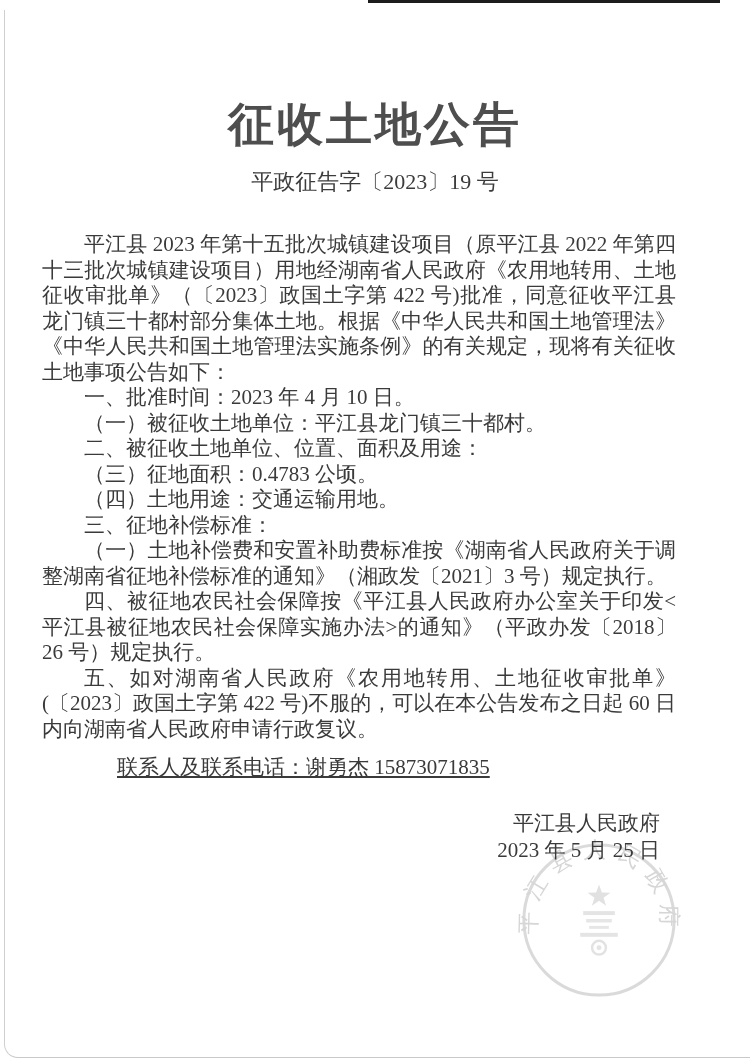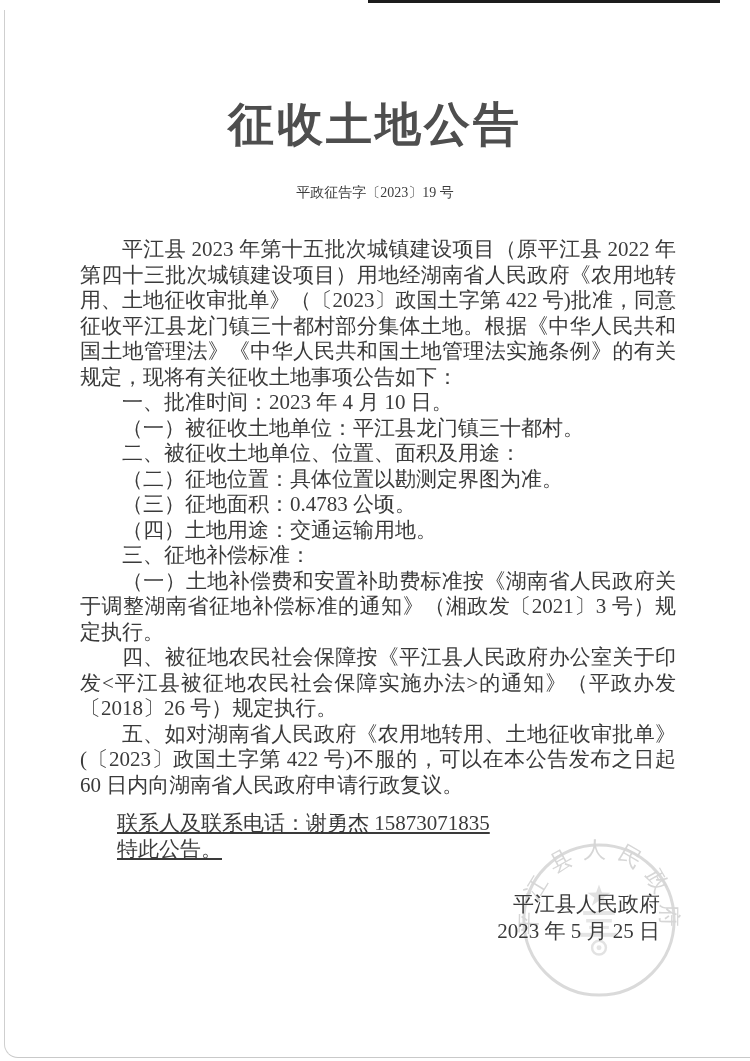--- a/index.html
+++ b/index.html
@@ -40,27 +40,27 @@
     margin: 0;
     padding-top: 100px;
     text-align: center;
     font-size: 46px;
     line-height: 50px;
     font-weight: bold;
     letter-spacing: 3px;
     color: #4e4e4e;
   }
   .doc-number {
-    margin-top: 34px;
+    margin-top: 17px;
     text-align: center;
-    font-size: 14px;
+    font-size: 22px;
     color: #3c3c3c;
   }
   .body-text {
-    margin: 35px 74px 0 80px;
+    margin: 35px 74px 0 42px;
     font-size: 21px;
     line-height: 25.5px;
     text-align: justify;
   }
   .body-text p {
     margin: 0;
     text-indent: 2em;
   }
   .contact-block {
     margin: 13px 74px 0 75px;
@@ -120,32 +120,30 @@
 
     <h1 class="title">征收土地公告</h1>
 
     <div class="doc-number">平政征告字〔2023〕19 号</div>
 
     <div class="body-text">
       <p>平江县 2023 年第十五批次城镇建设项目（原平江县 2022 年第四十三批次城镇建设项目）用地经湖南省人民政府《农用地转用、土地征收审批单》（〔2023〕政国土字第 422 号)批准，同意征收平江县龙门镇三十都村部分集体土地。根据《中华人民共和国土地管理法》《中华人民共和国土地管理法实施条例》的有关规定，现将有关征收土地事项公告如下：</p>
       <p>一、批准时间：2023 年 4 月 10 日。</p>
       <p>（一）被征收土地单位：平江县龙门镇三十都村。</p>
       <p>二、被征收土地单位、位置、面积及用途：</p>
-      <p>（二）征地位置：具体位置以勘测定界图为准。</p>
       <p>（三）征地面积：0.4783 公顷。</p>
       <p>（四）土地用途：交通运输用地。</p>
       <p>三、征地补偿标准：</p>
       <p>（一）土地补偿费和安置补助费标准按《湖南省人民政府关于调整湖南省征地补偿标准的通知》（湘政发〔2021〕3 号）规定执行。</p>
       <p>四、被征地农民社会保障按《平江县人民政府办公室关于印发&lt;平江县被征地农民社会保障实施办法&gt;的通知》（平政办发〔2018〕26 号）规定执行。</p>
       <p>五、如对湖南省人民政府《农用地转用、土地征收审批单》(〔2023〕政国土字第 422 号)不服的，可以在本公告发布之日起 60 日内向湖南省人民政府申请行政复议。</p>
     </div>
 
     <div class="contact-block">
       <p>联系人及联系电话：谢勇杰 15873071835</p>
-      <p>特此公告。</p>
     </div>
 
     <div class="signature-block">
       <div>平江县人民政府</div>
       <div>2023 年 5 月 25 日</div>
     </div>
 
   </div>
 </div>
 

